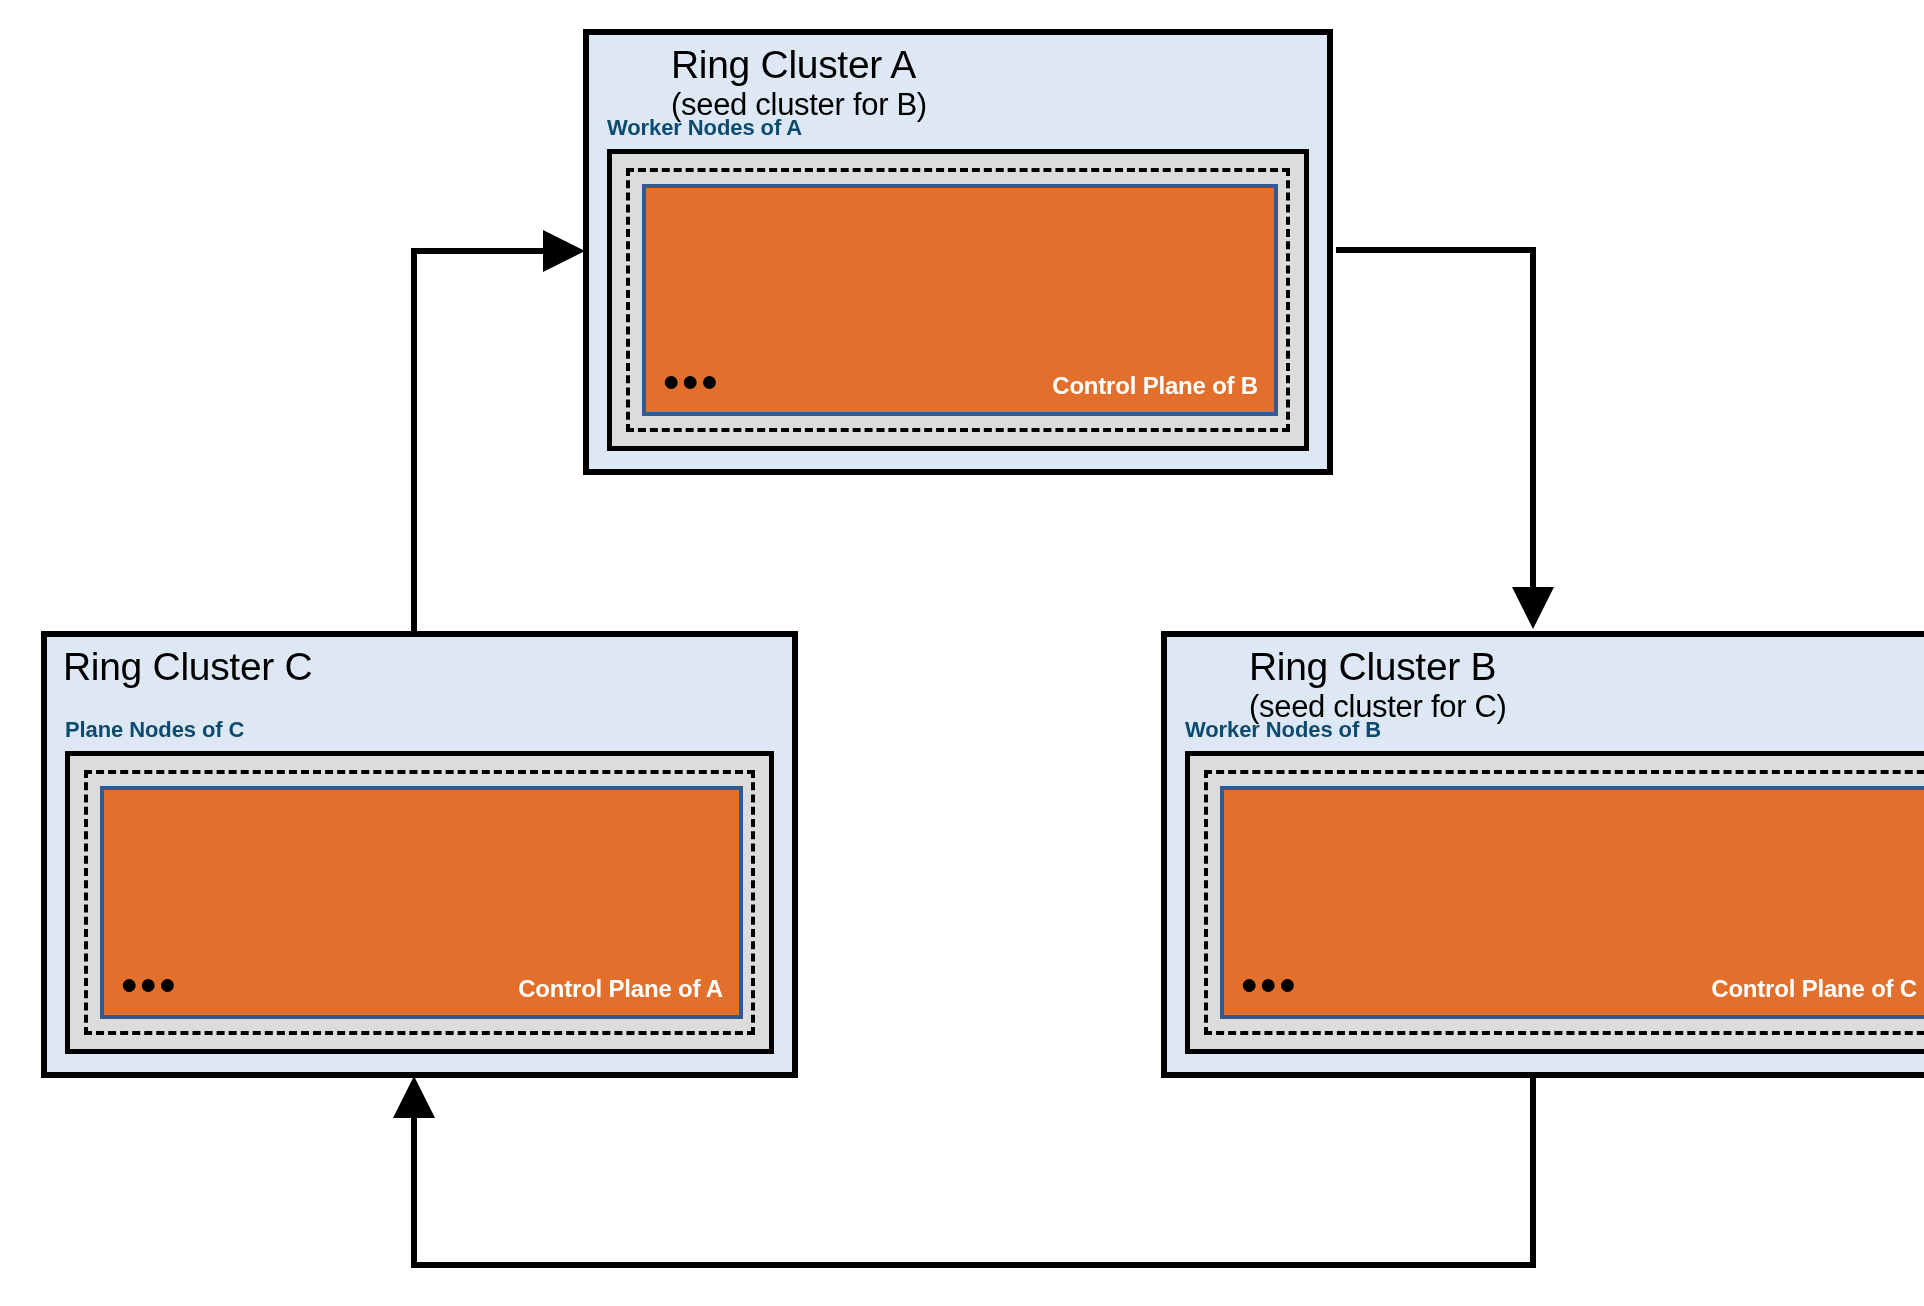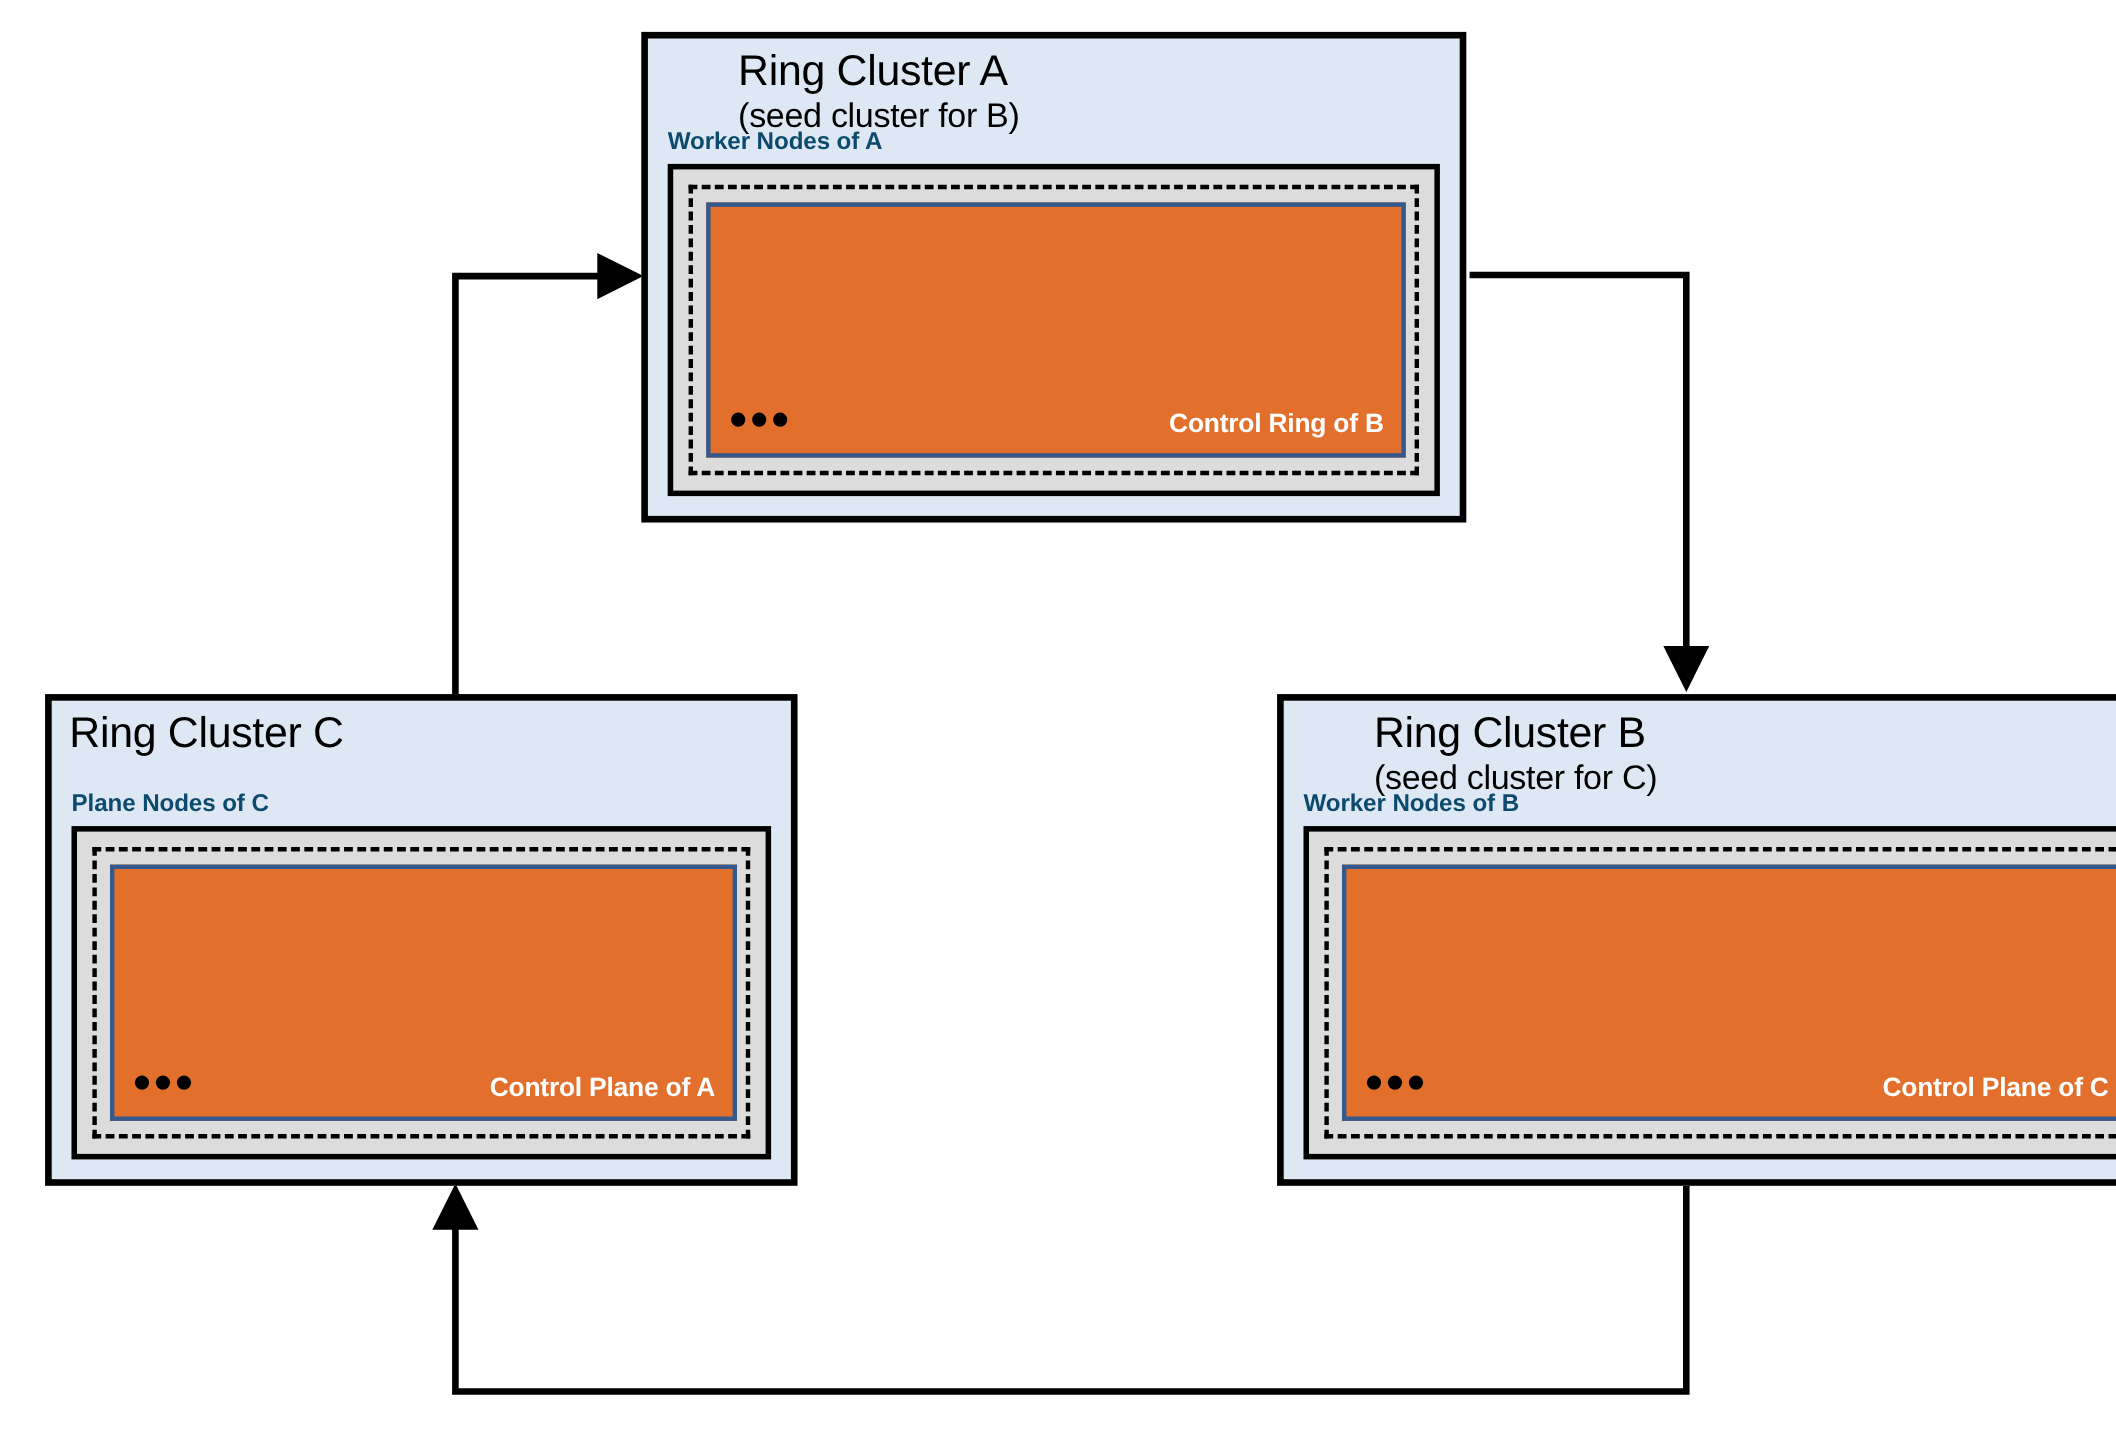--- a/index.html
+++ b/index.html
@@ -123,27 +123,27 @@
     <div class="cluster-title">
       <span class="ct-name">Ring Cluster A</span>
       <span class="ct-seed">(seed cluster for B)</span>
     </div>
     <div class="worker-label">Worker Nodes of A</div>
 
     <div class="node-box">
       <div class="dashed-box">
         <div class="control-plane">
           <span class="cp-dots">●●●</span>
-          <span class="cp-label">Control Ring of B</span>
+          <span class="cp-label">Control Plane of B</span>
         </div>
       </div>
     </div>
   </div>
 
-  <div class="cluster" style="left:41px; top:631px; width:684px; height:447px;text-align:right;">
+  <div class="cluster" style="left:41px; top:631px; width:757px; height:447px;text-align:right;">
     <div class="cluster-title">
       <span class="ct-name">Ring Cluster C</span>
     </div>
     <div class="worker-label">Plane Nodes of C</div>
 
     <div class="node-box">
       <div class="dashed-box">
         <div class="control-plane">
           <span class="cp-dots">●●●</span>
           <span class="cp-label">Control Plane of A</span>

